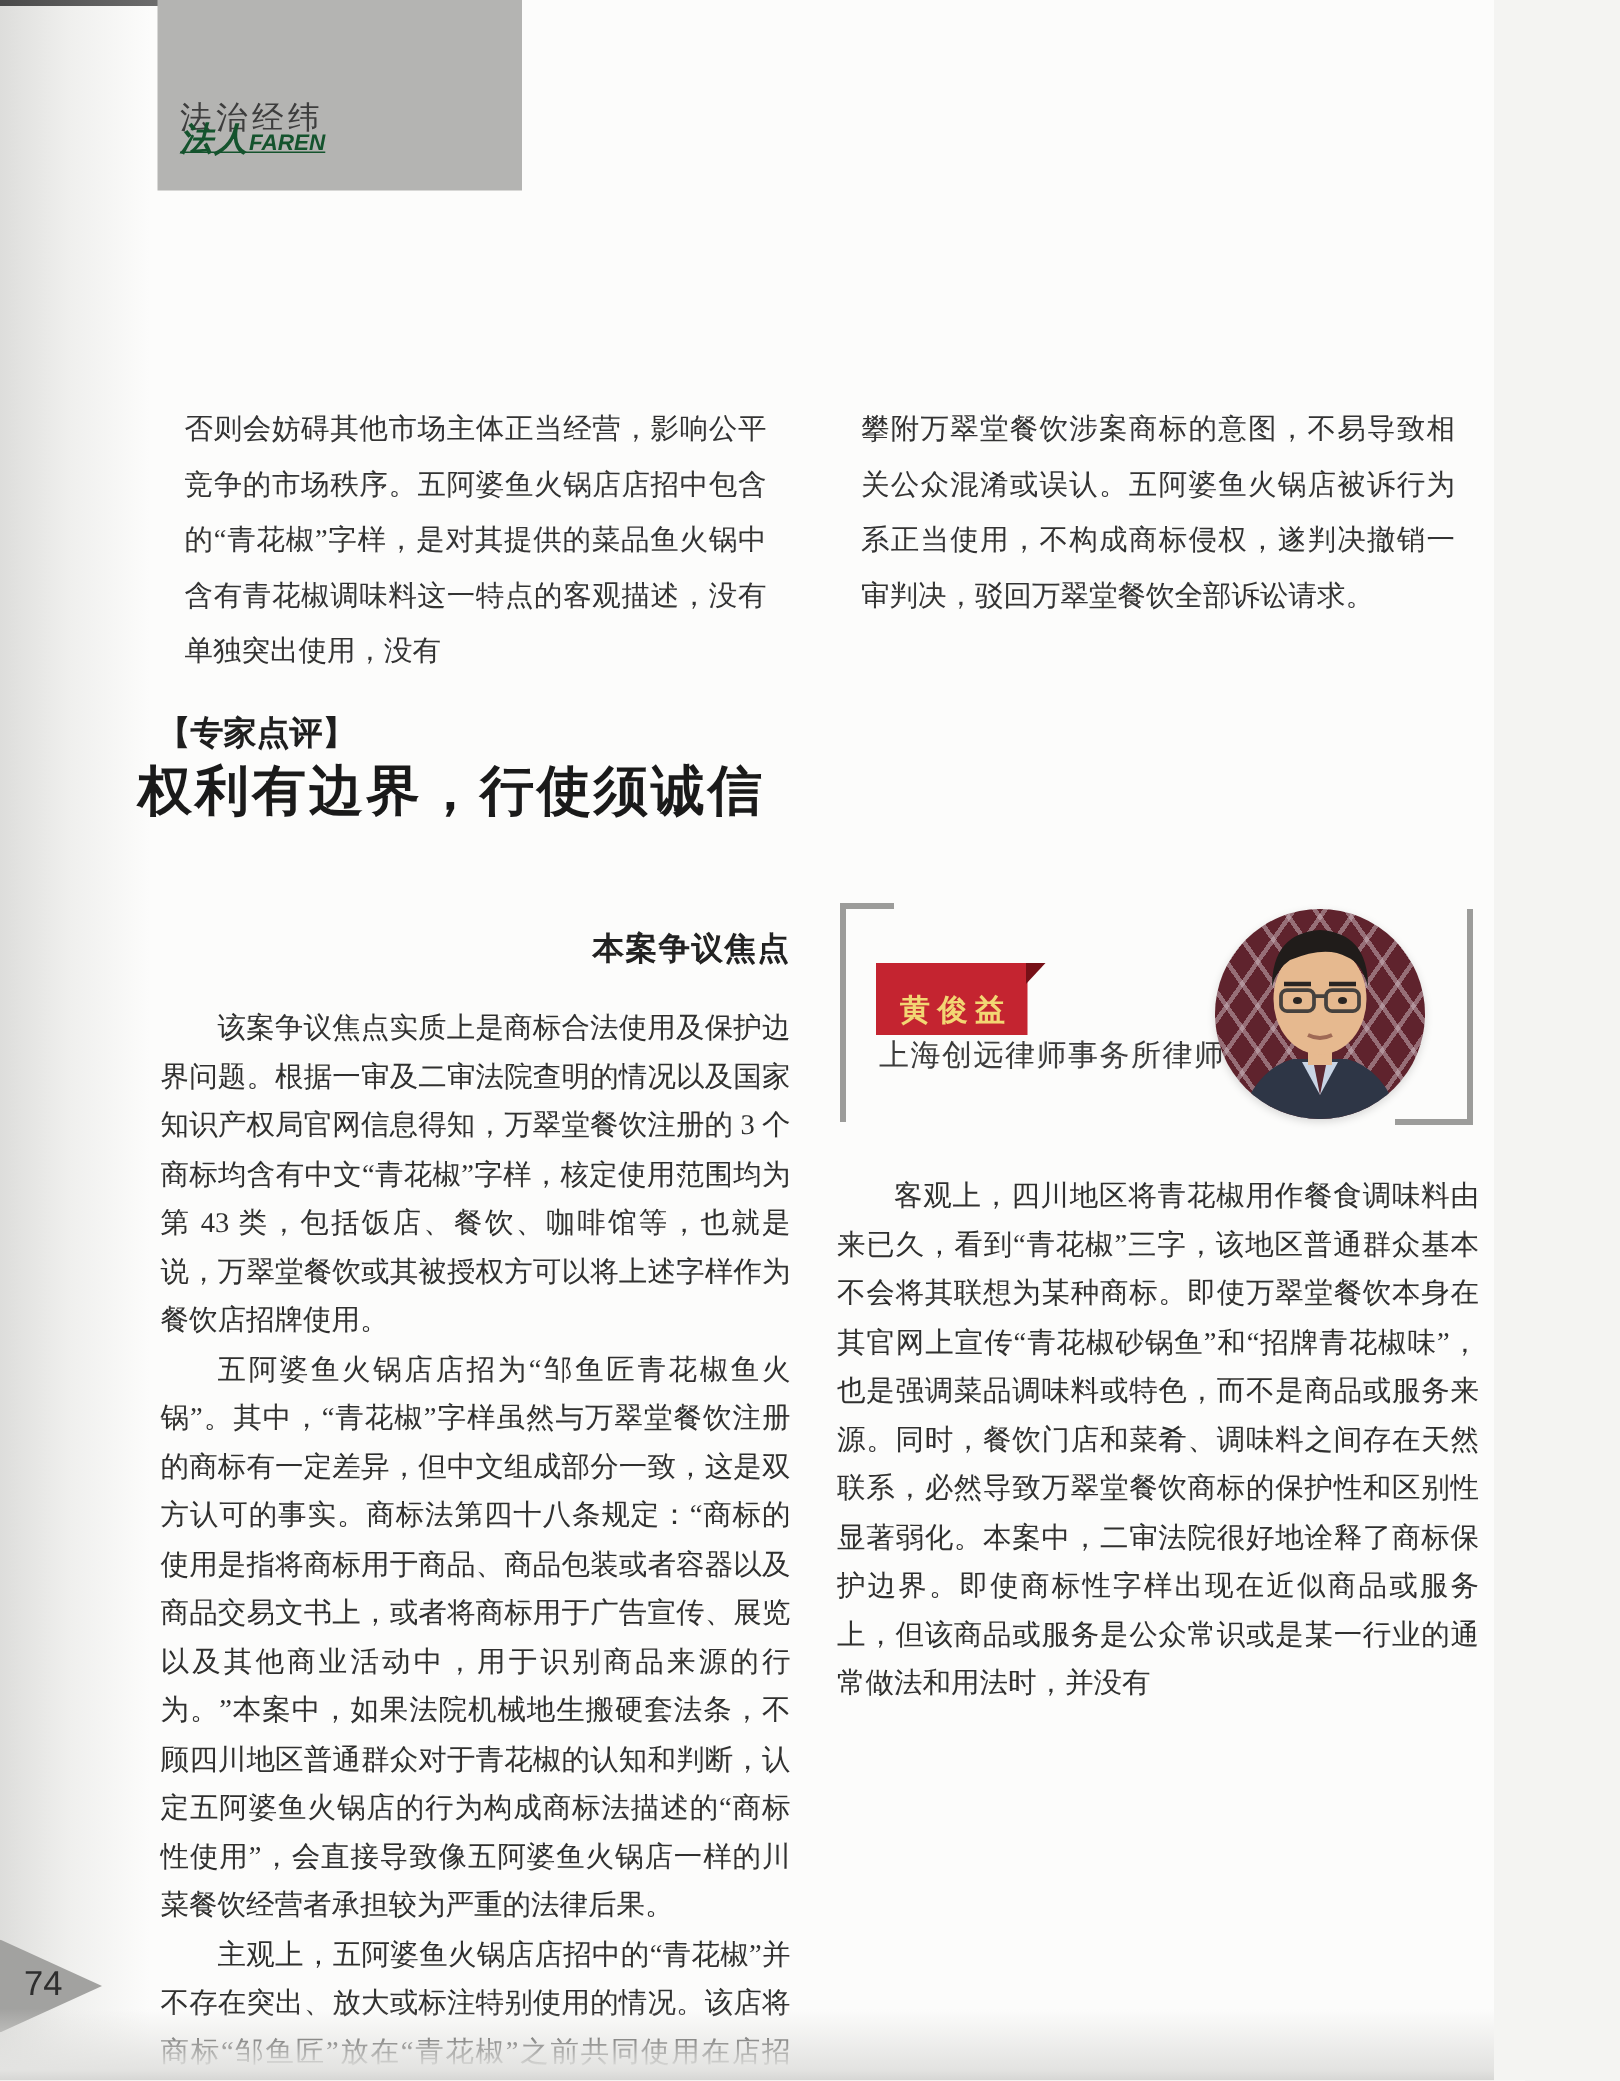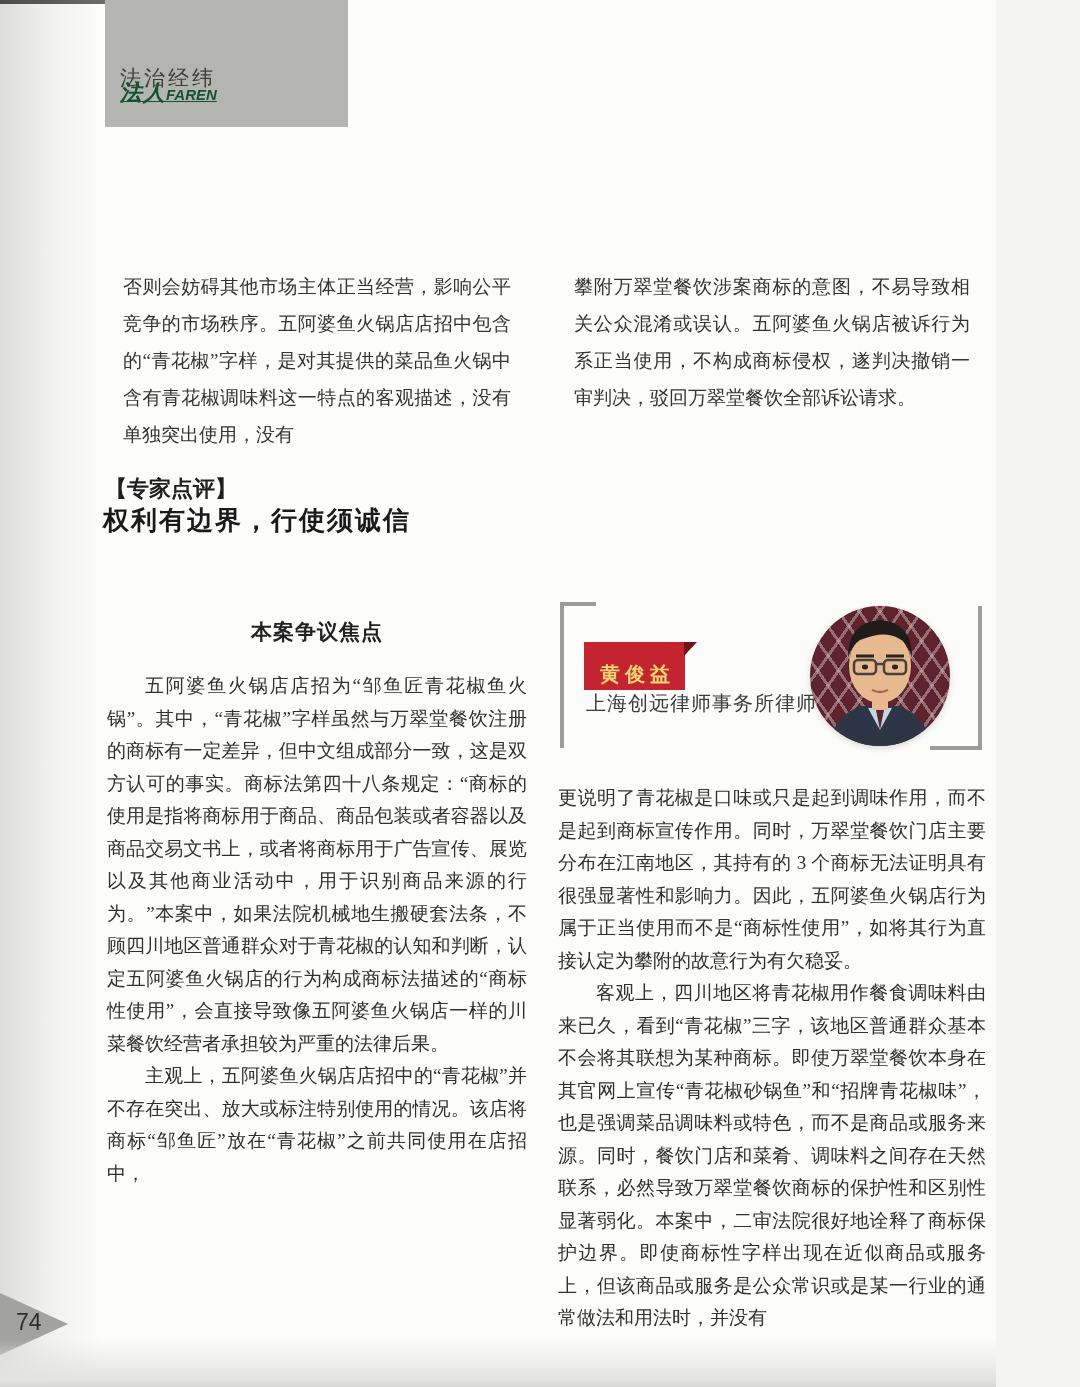--- a/index.html
+++ b/index.html
@@ -54,26 +54,26 @@
   .intro-left{left:107px;width:420px;}
   .intro-right{left:558px;width:428px;}
   .intro-left p,.intro-right p{margin:16px;text-indent:0;}
   
   .kicker{
     position:absolute;left:105px;top:474px;
     font-family:"Liberation Sans","DejaVu Sans",sans-serif;
     font-weight:bold;font-size:22px;color:#1f1f1f;
   }
   .headline{
-    position:absolute;left:103px;top:503px;
+    position:absolute;left:92px;top:503px;
     font-family:"Liberation Sans","DejaVu Sans",sans-serif;
-    font-weight:900;font-size:26px;color:#1a1a1a;letter-spacing:2px;
+    font-weight:900;font-size:36px;color:#1a1a1a;letter-spacing:2px;
   }
   .subhead{
-    position:absolute;left:107px;top:618px;width:420px;text-align:center;
+    position:absolute;left:107px;top:618px;width:420px;text-align:right;
     font-weight:bold;font-size:21px;color:#222;letter-spacing:1px;
   }
   
   .body-left,.body-right{
     position:absolute;font-size:19px;line-height:32.5px;
     text-align:justify;color:#30302f;
   }
   .body-left{left:107px;top:670px;width:420px;}
   .body-right{left:558px;top:782px;width:428px;}
   .body-left p,.body-right p{margin:0;text-indent:2em;}
@@ -174,25 +174,25 @@
         <line x1="46" y1="50" x2="64" y2="50" stroke="#2a2522" stroke-width="3"></line>
         <line x1="76" y1="50" x2="94" y2="50" stroke="#2a2522" stroke-width="3"></line>
         <ellipse cx="55" cy="61" rx="3" ry="2.4" fill="#2a2522"></ellipse>
         <ellipse cx="85" cy="61" rx="3" ry="2.4" fill="#2a2522"></ellipse>
         <path d="M62 84 Q70 88 78 84" fill="none" stroke="#a06a55" stroke-width="2.5"></path>
       </svg>
     </div>
   </div>
 
   <div class="body-left">
+    <p>该案争议焦点实质上是商标合法使用及保护边界问题。根据一审及二审法院查明的情况以及国家知识产权局官网信息得知，万翠堂餐饮注册的 3 个商标均含有中文“青花椒”字样，核定使用范围均为第 43 类，包括饭店、餐饮、咖啡馆等，也就是说，万翠堂餐饮或其被授权方可以将上述字样作为餐饮店招牌使用。</p>
     <p>五阿婆鱼火锅店店招为“邹鱼匠青花椒鱼火锅”。其中，“青花椒”字样虽然与万翠堂餐饮注册的商标有一定差异，但中文组成部分一致，这是双方认可的事实。商标法第四十八条规定：“商标的使用是指将商标用于商品、商品包装或者容器以及商品交易文书上，或者将商标用于广告宣传、展览以及其他商业活动中，用于识别商品来源的行为。”本案中，如果法院机械地生搬硬套法条，不顾四川地区普通群众对于青花椒的认知和判断，认定五阿婆鱼火锅店的行为构成商标法描述的“商标性使用”，会直接导致像五阿婆鱼火锅店一样的川菜餐饮经营者承担较为严重的法律后果。</p>
     <p>主观上，五阿婆鱼火锅店店招中的“青花椒”并不存在突出、放大或标注特别使用的情况。该店将商标“邹鱼匠”放在“青花椒”之前共同使用在店招中，</p>
   </div>
   <div class="body-right">
-    <p class="cont">更说明了青花椒是口味或只是起到调味作用，而不是起到商标宣传作用。同时，万翠堂餐饮门店主要分布在江南地区，其持有的 3 个商标无法证明具有很强显著性和影响力。因此，五阿婆鱼火锅店行为属于正当使用而不是“商标性使用”，如将其行为直接认定为攀附的故意行为有欠稳妥。</p>
     <p>客观上，四川地区将青花椒用作餐食调味料由来已久，看到“青花椒”三字，该地区普通群众基本不会将其联想为某种商标。即使万翠堂餐饮本身在其官网上宣传“青花椒砂锅鱼”和“招牌青花椒味”，也是强调菜品调味料或特色，而不是商品或服务来源。同时，餐饮门店和菜肴、调味料之间存在天然联系，必然导致万翠堂餐饮商标的保护性和区别性显著弱化。本案中，二审法院很好地诠释了商标保护边界。即使商标性字样出现在近似商品或服务上，但该商品或服务是公众常识或是某一行业的通常做法和用法时，并没有</p>
   </div>
 
   <div class="pagenum-wrap"></div>
   <div class="pagenum">74</div>
 
   <div class="edge-bottom"></div>
 </div>
 
 </body></html>

